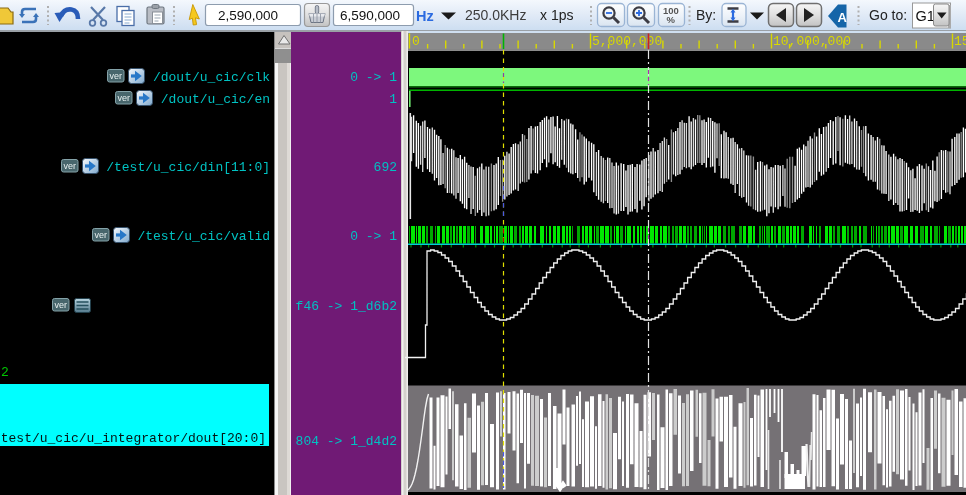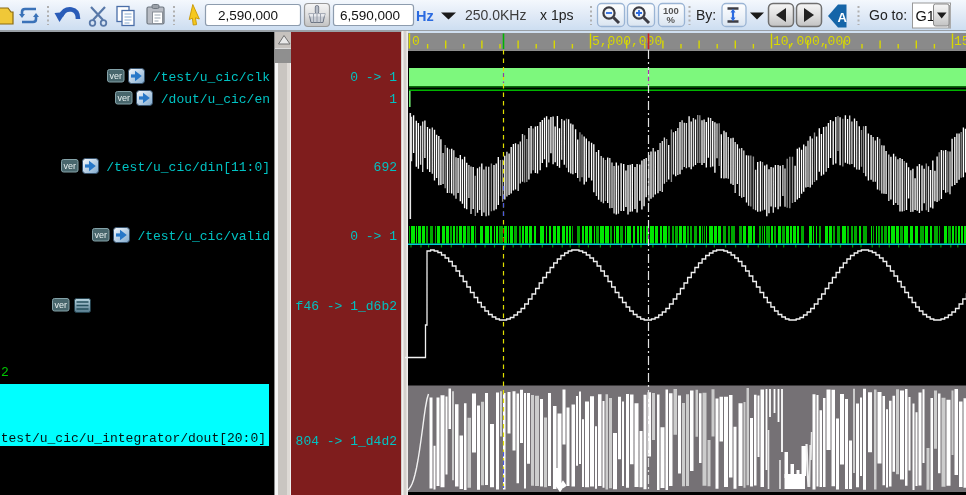--- a/index.html
+++ b/index.html
@@ -4,21 +4,21 @@
 body{width:966px;height:495px;overflow:hidden;background:#000;font-family:"Liberation Sans", sans-serif}
 #page{position:relative;width:966px;height:495px;overflow:hidden}
 #toolbar{position:absolute;left:0;top:0;width:966px;height:30px;background:linear-gradient(#f4f8fd,#dfe9f6 55%,#cddef1)}
 #tbline{position:absolute;left:0;top:30px;width:966px;height:1.5px;background:#9aa0a6}
 #namepanel{position:absolute;left:0;top:31.5px;width:272px;height:414px;background:#000;overflow:hidden}
 .nm{position:absolute;right:2px;white-space:pre;font-family:"Liberation Mono",monospace;font-size:13px;color:#00c2c2}
 #sel{position:absolute;left:0;top:352.5px;width:269px;height:107.5px;background:#00ffff}
 #vsb{position:absolute;left:273.5px;top:31.5px;width:17.5px;height:463.5px;background:linear-gradient(90deg,#8a8a8a 0 1px,#f6f6f6 1px 4px,#c9c5c1 4px 13px,#dedad6 13px 16px,#efefef 16px 17.5px,#909090 17.5px 19px)}
 #vsbbtn{position:absolute;left:1px;top:0;width:17px;height:16px;background:#c6c2be}
 #vsbthumb{position:absolute;left:1px;top:16px;width:16.5px;height:15px;background:#8f8f8f;border-top:1px solid #ddd}
-#valpanel{position:absolute;left:291px;top:31.5px;width:110px;height:463.5px;background:#7f1d1d;overflow:hidden}
+#valpanel{position:absolute;left:291px;top:31.5px;width:110px;height:463.5px;background:#701a75;overflow:hidden}
 .vl{position:absolute;right:4px;white-space:pre;font-family:"Liberation Mono",monospace;font-size:13px;color:#00c2c2}
 </style></head>
 <body>
 <div id="page">
 <div id="toolbar"></div>
 <svg width="966" height="31" viewBox="0 0 966 31" style="position:absolute;left:0;top:0">
 <defs>
         <linearGradient id="btn" x1="0" y1="0" x2="0" y2="1">
           <stop offset="0" stop-color="#fefefe"></stop>
           <stop offset="0.5" stop-color="#eef3f9"></stop>
@@ -112,21 +112,21 @@
         <rect x="0.5" y="0.5" width="16" height="15" rx="3" fill="url(#pg128)" stroke="#35506b" stroke-width="1"></rect>
         <defs>
           <linearGradient id="pg128" x1="0" y1="0" x2="1" y2="1">
             <stop offset="0" stop-color="#f8fbff"></stop>
             <stop offset="1" stop-color="#7ea8cc"></stop>
           </linearGradient>
         </defs>
         <rect x="3" y="6.4" width="4" height="3.2" fill="#2878c8"></rect>
         <path d="M7 2.8 L13.8 8 L7 13.2 Z" fill="#2878c8"></path>
       </svg>
-<div class="nm" style="top:38.5px">/test/u_cic/clk</div>
+<div class="nm" style="top:38.5px">/dout/u_cic/clk</div>
 <svg width="18" height="14" viewBox="0 0 18 14" style="position:absolute;left:115px;top:59.0px">
         <rect x="0.5" y="0.5" width="16.5" height="12.5" rx="2" fill="#48666c" stroke="#84a2a8" stroke-width="1"></rect>
         <text x="8.7" y="10" text-anchor="middle" font-family="Liberation Sans, sans-serif" font-size="9" fill="#e8f0f0">ver</text>
       </svg>
 <svg width="17" height="16" viewBox="0 0 17 16" style="position:absolute;left:136px;top:58.0px">
         <rect x="0.5" y="0.5" width="16" height="15" rx="3" fill="url(#pg136)" stroke="#35506b" stroke-width="1"></rect>
         <defs>
           <linearGradient id="pg136" x1="0" y1="0" x2="1" y2="1">
             <stop offset="0" stop-color="#f8fbff"></stop>
             <stop offset="1" stop-color="#7ea8cc"></stop>

